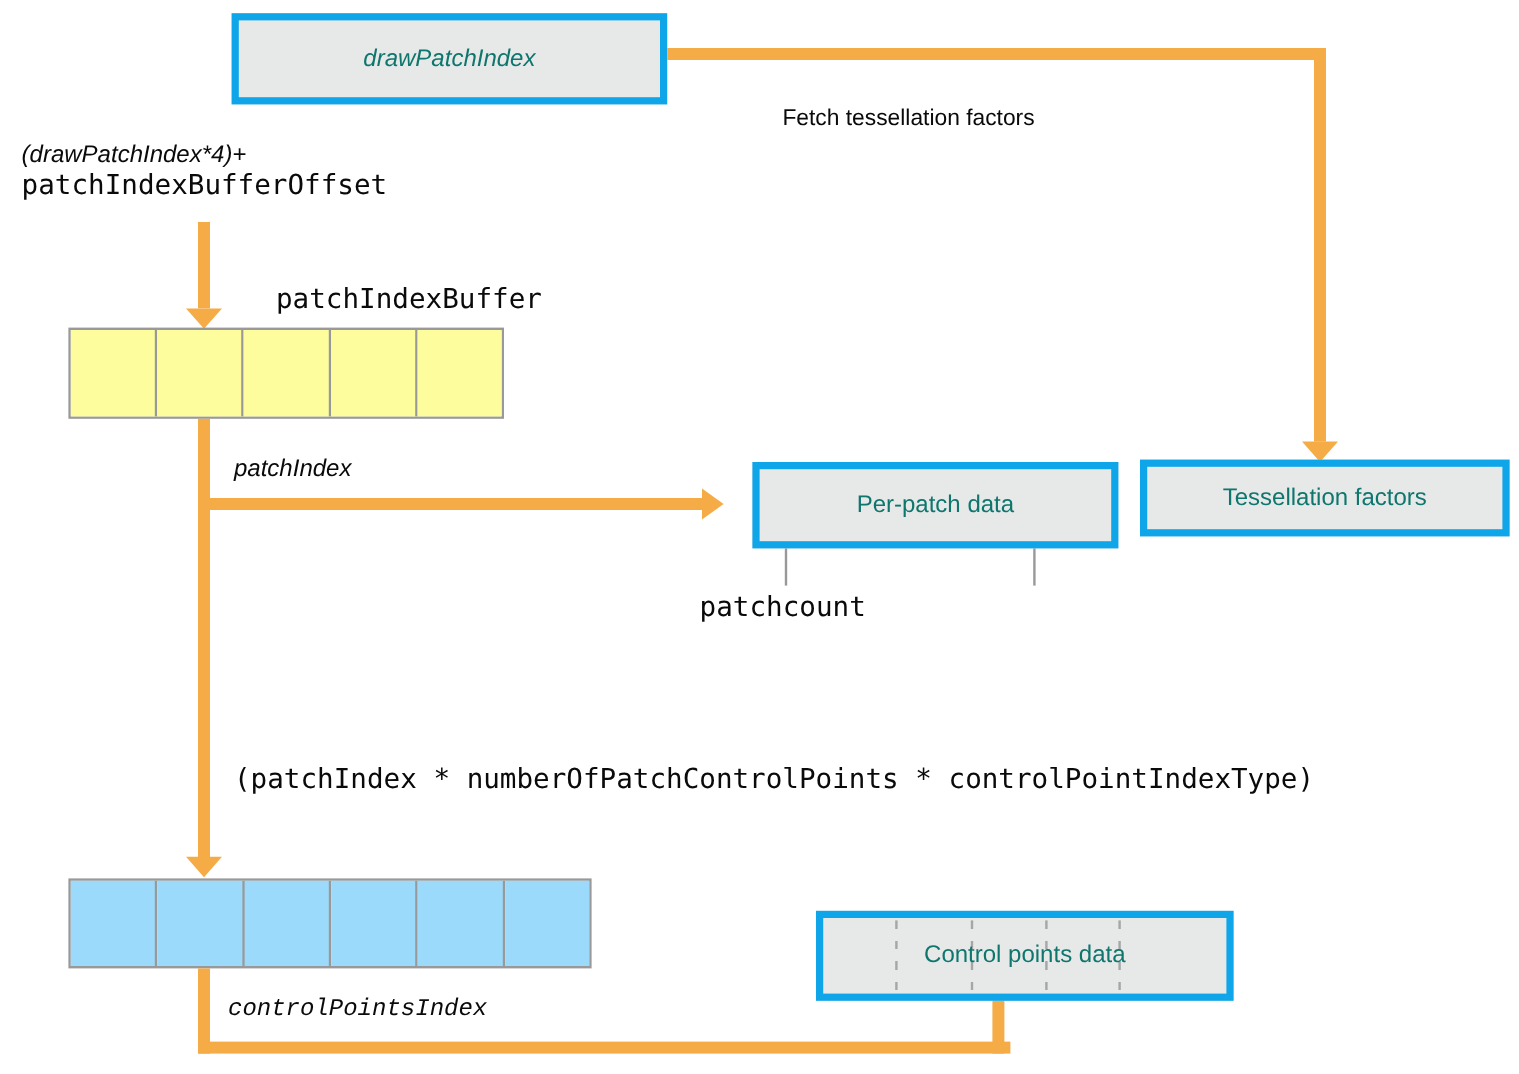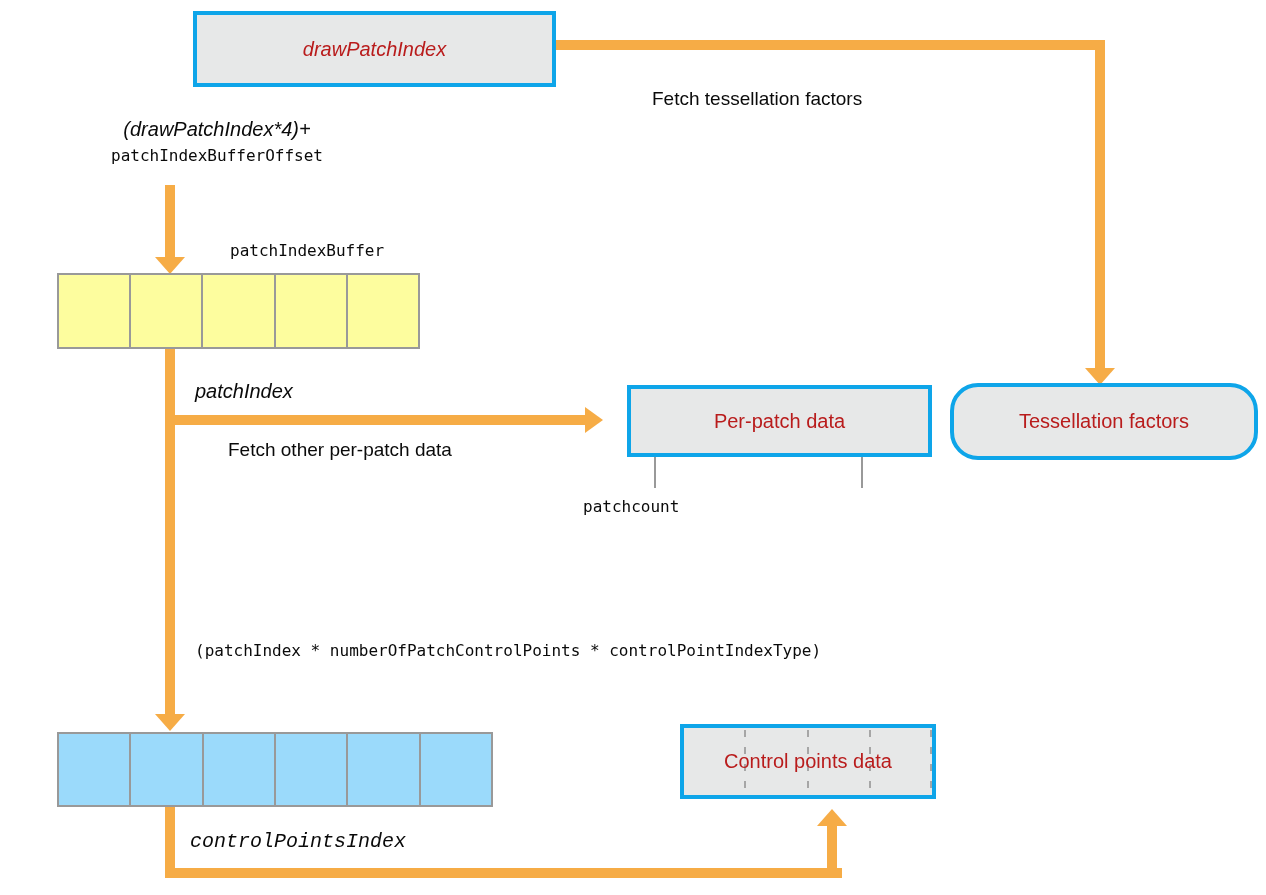--- a/index.html
+++ b/index.html
@@ -4,66 +4,66 @@
 <style>
   html,body{margin:0;padding:0;background:#fff;}
   #canvas{
     position:relative;width:1266px;height:895px;background:#ffffff;
     font-family:"Liberation Sans",sans-serif;color:#0a0a0a;overflow:hidden;
   }
   .abs{position:absolute;}
   
   .gbox{
     position:absolute;box-sizing:border-box;
-    background:#e7e8e8;border:4px solid #0ea5e9;
+    background:#e7e8e8;border:6px solid #0ea5e9;
     display:flex;align-items:center;justify-content:center;
-    font-size:20px;color:#b91c1c;
+    font-size:20px;color:#0f766e;
   }
   
   .ol{position:absolute;background:#f6ac46;}
   .tri{position:absolute;width:0;height:0;}
   .tri-down{border-left:15px solid transparent;border-right:15px solid transparent;border-top:17px solid #f6ac46;}
   .tri-up{border-left:15px solid transparent;border-right:15px solid transparent;border-bottom:17px solid #f6ac46;}
   .tri-right{border-top:13px solid transparent;border-bottom:13px solid transparent;border-left:18px solid #f6ac46;}
   
   .buffer{
     position:absolute;box-sizing:border-box;border:2px solid #999;
     display:flex;
   }
   .buffer .cell{flex:1;border-right:2px solid #999;}
   .buffer .cell:last-child{border-right:none;}
   .buffer-yellow .cell{background:#fdfd9e;}
   .buffer-blue .cell{background:#9bdafb;}
   
-  .mono{font-family:"DejaVu Sans Mono",monospace;font-size:16px;line-height:27px;white-space:pre;}
+  .mono{font-family:"DejaVu Sans Mono",monospace;font-size:23px;line-height:27px;white-space:pre;}
   .ital{font-style:italic;font-size:20px;}
   .edge-label{font-size:19px;}
   .tick{position:absolute;width:2px;background:#999;}
   .dash-divider{
     position:absolute;top:2px;bottom:2px;width:2px;
     background:repeating-linear-gradient(to bottom,#a6a6a6 0 7px,transparent 7px 17px);
   }
-  .center-text{text-align:center;margin-left:44px;}
+  .center-text{}
   .z1{z-index:1;}
 </style>
 </head>
 <body>
 
 <div id="canvas">
 
   <div class="gbox ital" style="left:193px;top:11px;width:363px;height:76px;">
     <span>drawPatchIndex</span>
   </div>
 
   <div class="ol" style="left:556px;top:40px;width:549px;height:10px;"></div>
   <div class="ol" style="left:1095px;top:40px;width:10px;height:328px;"></div>
   <div class="tri tri-down" style="left:1085px;top:368px;"></div>
   <div class="abs edge-label" style="left:652px;top:61px;margin-top:27px;">Fetch tessellation factors</div>
 
-  <div class="gbox" style="left:950px;top:383px;width:308px;height:77px;border-radius:28px;">
+  <div class="gbox" style="left:950px;top:383px;width:308px;height:64px;">
     <span>Tessellation factors</span>
   </div>
 
   <div class="abs center-text" style="left:18px;top:117px;width:310px;">
     <div class="ital" style="line-height:25px;">(drawPatchIndex*4)+</div>
     <div class="mono">patchIndexBufferOffset</div>
   </div>
 
   <div class="ol" style="left:165px;top:185px;width:10px;height:72px;"></div>
   <div class="tri tri-down" style="left:155px;top:257px;"></div>
@@ -76,21 +76,20 @@
       <div class="cell"></div>
       <div class="cell"></div>
     </div>
 
   <div class="ol" style="left:165px;top:349px;width:10px;height:366px;"></div>
 
   <div class="abs ital" style="left:195px;top:380px;">patchIndex</div>
 
   <div class="ol" style="left:165px;top:415px;width:420px;height:10px;"></div>
   <div class="tri tri-right" style="left:585px;top:407px;"></div>
-  <div class="abs edge-label" style="left:228px;top:439px;">Fetch other per-patch data</div>
 
   <div class="gbox" style="left:603px;top:385px;width:305px;height:72px;margin-left:24px;">
     <span>Per-patch data</span>
   </div>
   <div class="tick" style="left:654px;top:457px;height:31px;"></div>
   <div class="tick" style="left:861px;top:457px;height:31px;"></div>
   <div class="abs mono" style="left:583px;top:493px;">patchcount</div>
 
   <div class="abs mono" style="left:195px;top:583px;">
     <div>(patchIndex * numberOfPatchControlPoints * controlPointIndexType)</div>
@@ -105,21 +104,21 @@
       <div class="cell"></div>
       <div class="cell"></div>
     </div>
 
   <div class="ol" style="left:165px;top:807px;width:10px;height:71px;"></div>
   <div class="abs ital" style="left:190px;top:830px;font-family:Liberation Mono, monospace;">controlPointsIndex</div>
   <div class="ol" style="left:165px;top:868px;width:677px;height:10px;"></div>
   <div class="ol" style="left:827px;top:826px;width:10px;height:52px;"></div>
   <div class="tri tri-up" style="left:817px;top:809px;"></div>
 
-  <div class="gbox" style="left:680px;top:724px;width:256px;height:75px;">
+  <div class="gbox" style="left:680px;top:759px;width:348px;height:75px;">
     <div class="dash-divider" style="left:60px;"></div>
     <div class="dash-divider" style="left:123px;"></div>
     <div class="dash-divider" style="left:185px;"></div>
     <div class="dash-divider" style="left:246px;"></div>
     <span class="z1">Control points data</span>
   </div>
 
 </div>
 
 </body></html>

